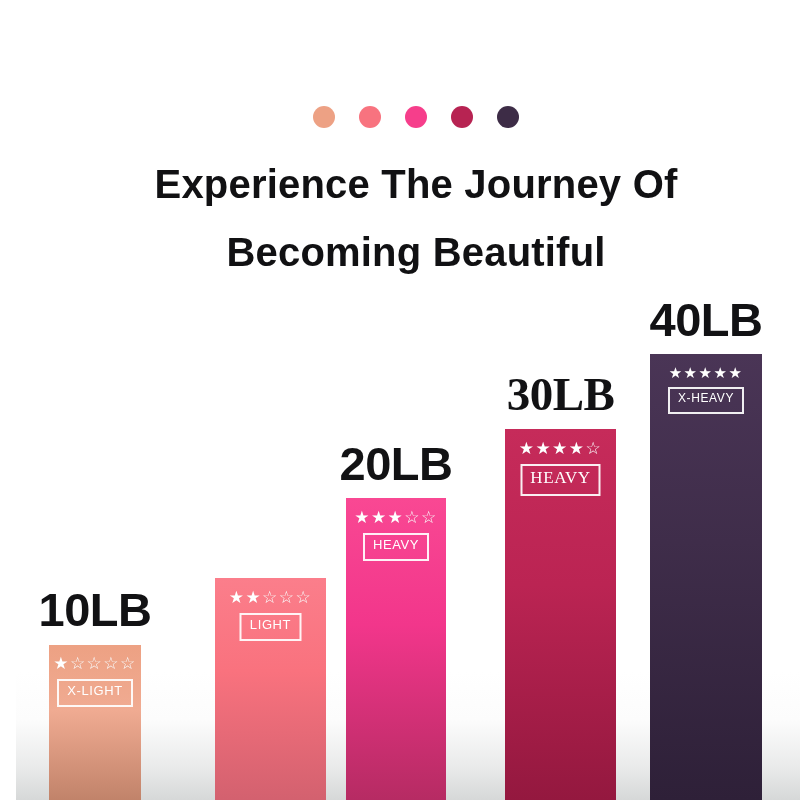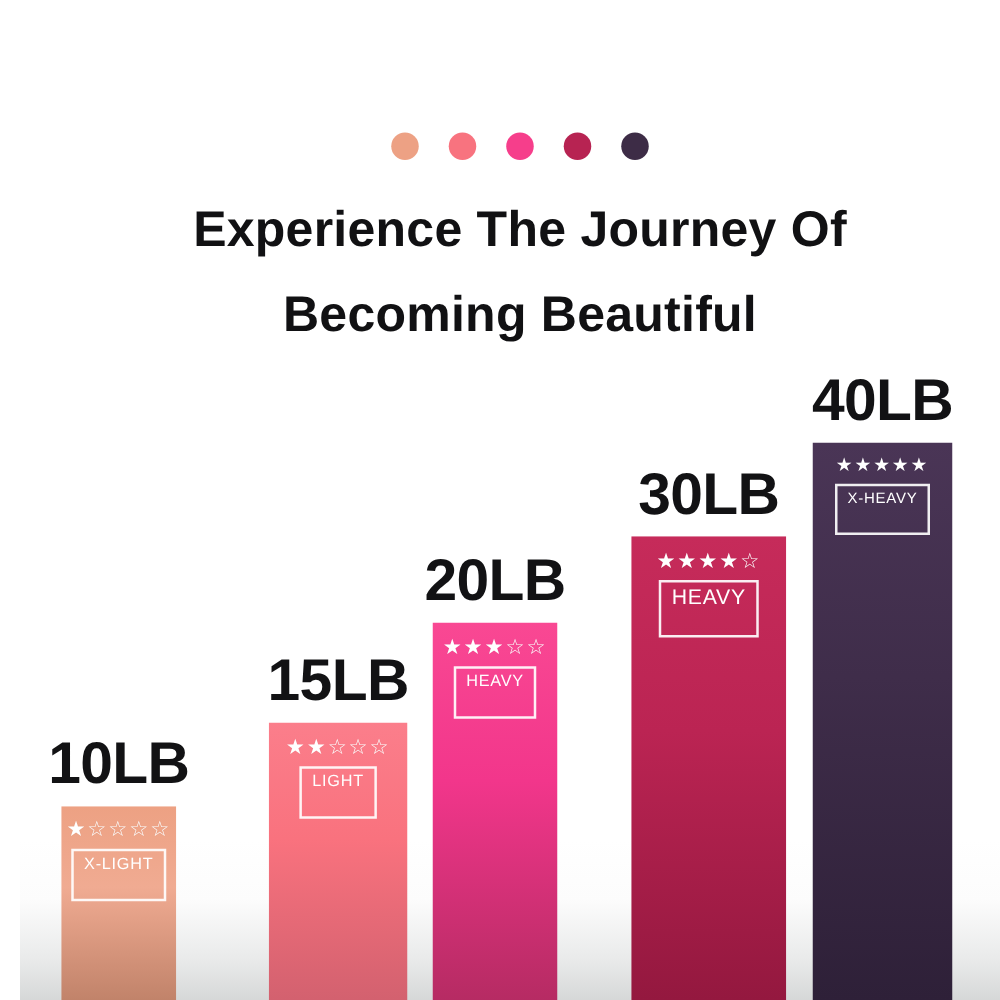--- a/index.html
+++ b/index.html
@@ -75,21 +75,21 @@
     letter-spacing:1.5px;
     line-height:1;
     white-space:nowrap;
     text-shadow:0 0 1px rgba(0,0,0,0.08);
   }
   .tier {
     display:inline-block;
     margin-top:7px;
     border:2px solid rgba(255,255,255,0.92);
     color:#ffffff;
-    padding:3px 8px 22px 8px;
+    padding:3px 8px 8px 8px;
     line-height:1;
     white-space:nowrap;
     letter-spacing:0.6px;
     text-align:center;
   }
 </style>
 </head>
 <body>
 
 <div id="stage">
@@ -109,34 +109,33 @@
 
   <div id="chart">
       <div class="bar-group" style="left: 33px; width: 92px; height: 211px;">
         <div class="weight" style="top: 0px;">10LB</div>
         <div class="bar" style="height: 155px;">
           <div class="bar-inner" style="background: linear-gradient(rgb(237, 161, 131) 0%, rgb(240, 171, 146) 42%, rgb(193, 131, 106) 100%);"></div>
         </div>
         <div class="badge" style="top: 66px;"><div class="stars" style="font-size: 17px;">★☆☆☆☆</div><div class="tier" style="font-size: 13px;">X-LIGHT</div></div>
       </div>
       <div class="bar-group" style="left: 199px; width: 111px; height: 277px;">
-        <div class="weight" style="top: 0px;">15LB</div>
         <div class="bar" style="height: 222px;">
           <div class="bar-inner" style="background: linear-gradient(rgb(251, 126, 139) 0%, rgb(249, 114, 126) 42%, rgb(211, 97, 111) 100%);"></div>
         </div>
         <div class="badge" style="top: 66px;"><div class="stars" style="font-size: 17px;">★★☆☆☆</div><div class="tier" style="font-size: 13px;">LIGHT</div></div>
       </div>
       <div class="bar-group" style="left: 330px; width: 100px; height: 357px;">
         <div class="weight" style="top: 0px;">20LB</div>
         <div class="bar" style="height: 302px;">
           <div class="bar-inner" style="background: linear-gradient(rgb(249, 72, 147) 0%, rgb(242, 54, 139) 42%, rgb(182, 43, 99) 100%);"></div>
         </div>
         <div class="badge" style="top: 66px;"><div class="stars" style="font-size: 17px;">★★★☆☆</div><div class="tier" style="font-size: 13px;">HEAVY</div></div>
       </div>
-      <div class="bar-group" style="left: 489px; width: 124px; height: 426px;">
+      <div class="bar-group" style="left: 489px; width: 111px; height: 426px; font-family: Liberation Serif, serif;">
         <div class="weight" style="top: 0px;">30LB</div>
         <div class="bar" style="height: 371px;">
           <div class="bar-inner" style="background: linear-gradient(rgb(198, 43, 90) 0%, rgb(187, 36, 83) 42%, rgb(148, 24, 63) 100%);"></div>
         </div>
         <div class="badge" style="top: 66px;"><div class="stars" style="font-size: 17px;">★★★★☆</div><div class="tier" style="font-size: 17px;">HEAVY</div></div>
       </div>
       <div class="bar-group" style="left: 634px; width: 112px; height: 501px;">
         <div class="weight" style="top: 0px;">40LB</div>
         <div class="bar" style="height: 446px;">
           <div class="bar-inner" style="background: linear-gradient(rgb(74, 53, 86) 0%, rgb(63, 45, 74) 42%, rgb(46, 32, 56) 100%);"></div>

